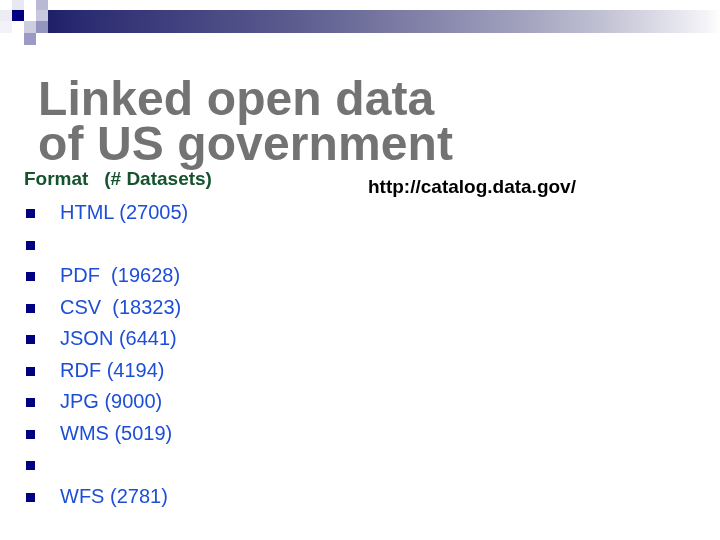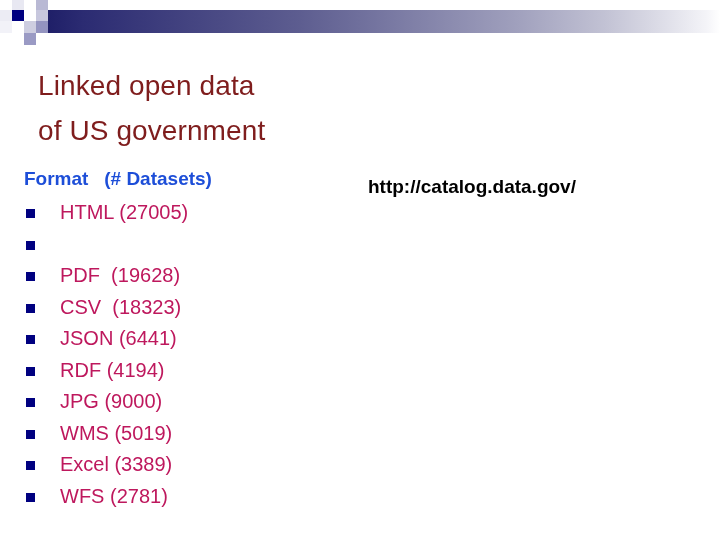--- a/index.html
+++ b/index.html
@@ -60,24 +60,24 @@
   .sq {
     position: absolute;
   }
 
   
   .title {
     position: absolute;
     left: 38px;
     top: 44px;
     width: 620px;
-    color: #7f1d1d;
-    font-size: 28px;
+    color: #737373;
+    font-size: 48px;
     line-height: 45px;
-    font-weight: normal;
+    font-weight: bold;
     letter-spacing: 0.1px;
   }
   .title-line {
     display: block;
     white-space: pre;
   }
 
   
   .body-area {
     position: absolute;
@@ -97,21 +97,21 @@
   .col-right {
     position: absolute;
     left: 360px;
     top: 0;
     width: 330px;
   }
 
   .format-header {
     font-size: 19px;
     font-weight: bold;
-    color: #1d4ed8;
+    color: #14532d;
     line-height: 26px;
     white-space: pre;
     margin: 0 0 5px 0;
   }
 
   .url-text {
     font-size: 19px;
     font-weight: bold;
     color: #000000;
     line-height: 26px;
@@ -124,21 +124,21 @@
     margin: 0;
     padding: 0;
   }
 
   .fmt-item {
     position: relative;
     height: 31.5px;
     line-height: 31.5px;
     padding-left: 36px;
     font-size: 20px;
-    color: #be185d;
+    color: #1d4ed8;
     white-space: pre;
   }
 
   .bullet-square {
     position: absolute;
     left: 2px;
     top: 12px;
     width: 9px;
     height: 9px;
     background: #000080;
@@ -185,21 +185,21 @@
       <div class="format-header">Format   (# Datasets)</div>
       <ul class="fmt-list">
           <li class="fmt-item"><span class="bullet-square" style="background: rgb(0, 0, 128);"></span><span class="item-label">HTML (27005)</span></li>
           <li class="fmt-item"><span class="bullet-square" style="background: rgb(0, 0, 128);"></span></li>
           <li class="fmt-item"><span class="bullet-square" style="background: rgb(0, 0, 128);"></span><span class="item-label">PDF  (19628)</span></li>
           <li class="fmt-item"><span class="bullet-square" style="background: rgb(0, 0, 128);"></span><span class="item-label">CSV  (18323)</span></li>
           <li class="fmt-item"><span class="bullet-square" style="background: rgb(0, 0, 128);"></span><span class="item-label">JSON (6441)</span></li>
           <li class="fmt-item"><span class="bullet-square" style="background: rgb(0, 0, 128);"></span><span class="item-label">RDF (4194)</span></li>
           <li class="fmt-item"><span class="bullet-square" style="background: rgb(0, 0, 128);"></span><span class="item-label">JPG (9000)</span></li>
           <li class="fmt-item"><span class="bullet-square" style="background: rgb(0, 0, 128);"></span><span class="item-label">WMS (5019)</span></li>
-          <li class="fmt-item"><span class="bullet-square" style="background: rgb(0, 0, 128);"></span><span class="item-label">Excel (3389)</span></li>
+          <li class="fmt-item"><span class="bullet-square" style="background: rgb(0, 0, 128);"></span></li>
           <li class="fmt-item"><span class="bullet-square" style="background: rgb(0, 0, 128);"></span><span class="item-label">WFS (2781)</span></li>
         </ul>
     </div>
 
     <div class="col-right">
       <div class="url-text">http://catalog.data.gov/</div>
     </div>
 
   </div>
 </div>

